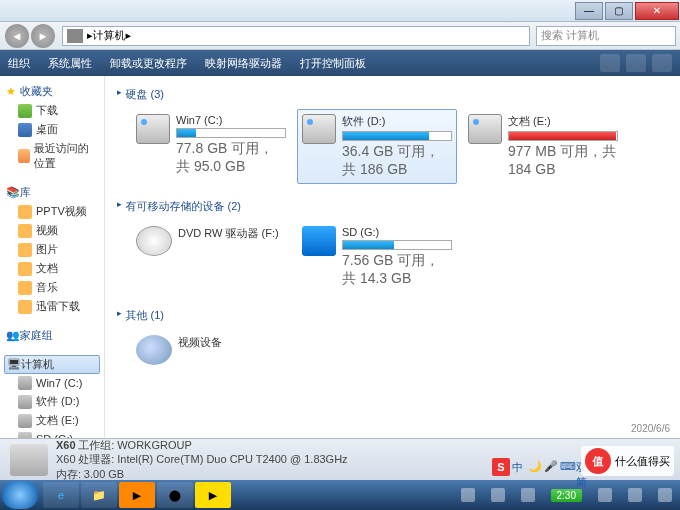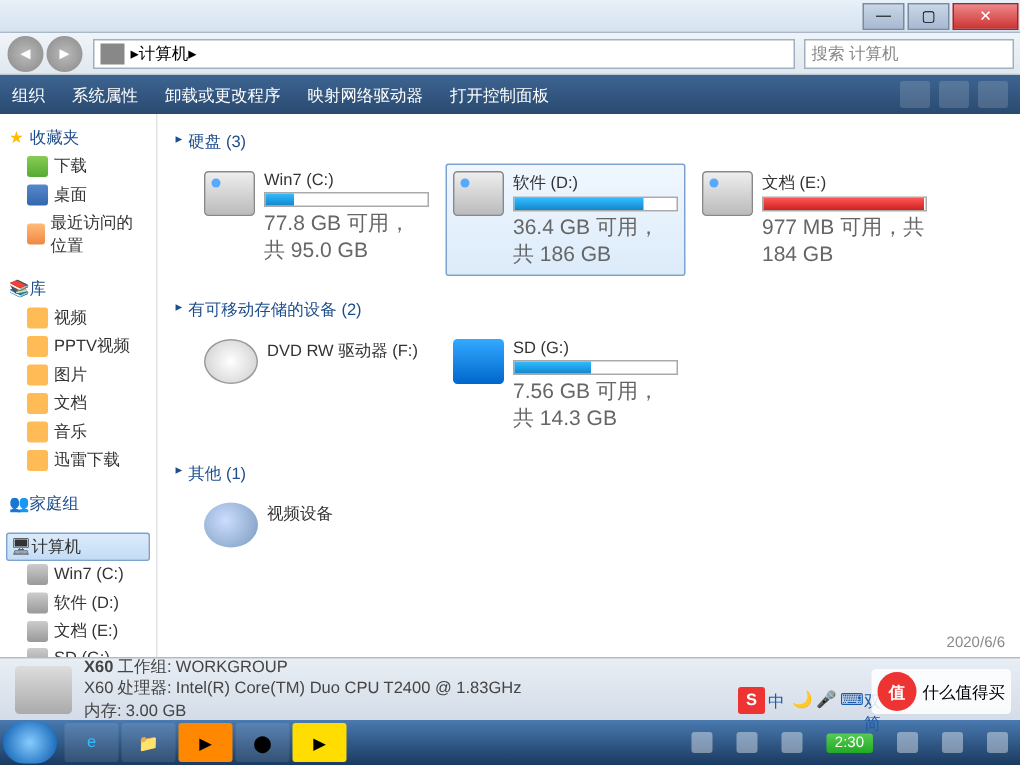--- a/index.html
+++ b/index.html
@@ -120,25 +120,25 @@
         </div>
       <div class="sb-item">
           <div class="ic rc"></div>
           <span>最近访问的位置</span>
         </div>
     </div>
     <div class="sb-group">
       <div class="sb-head">📚 <span>库</span></div>
       <div class="sb-item">
           <div class="ic"></div>
+          <span>PPTV视频</span>
+        </div>
+      <div class="sb-item">
+          <div class="ic"></div>
           <span>视频</span>
-        </div>
-      <div class="sb-item">
-          <div class="ic"></div>
-          <span>PPTV视频</span>
         </div>
       <div class="sb-item">
           <div class="ic"></div>
           <span>图片</span>
         </div>
       <div class="sb-item">
           <div class="ic"></div>
           <span>文档</span>
         </div>
       <div class="sb-item">

